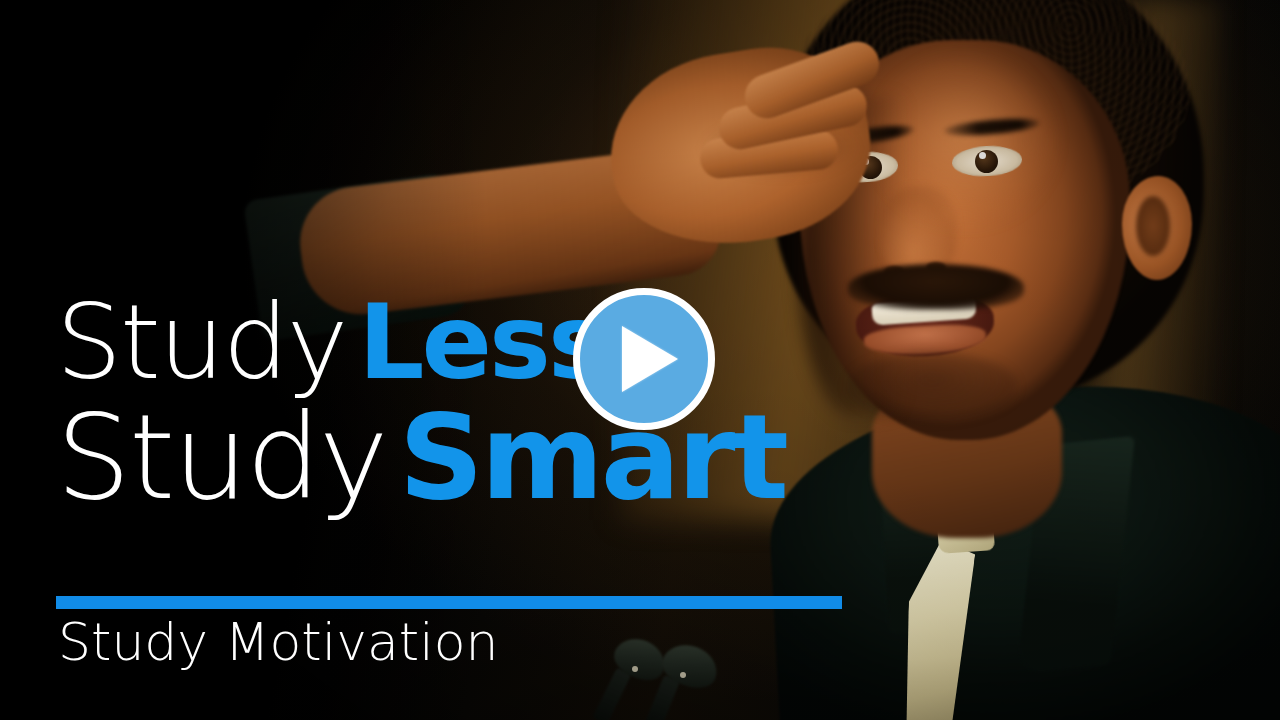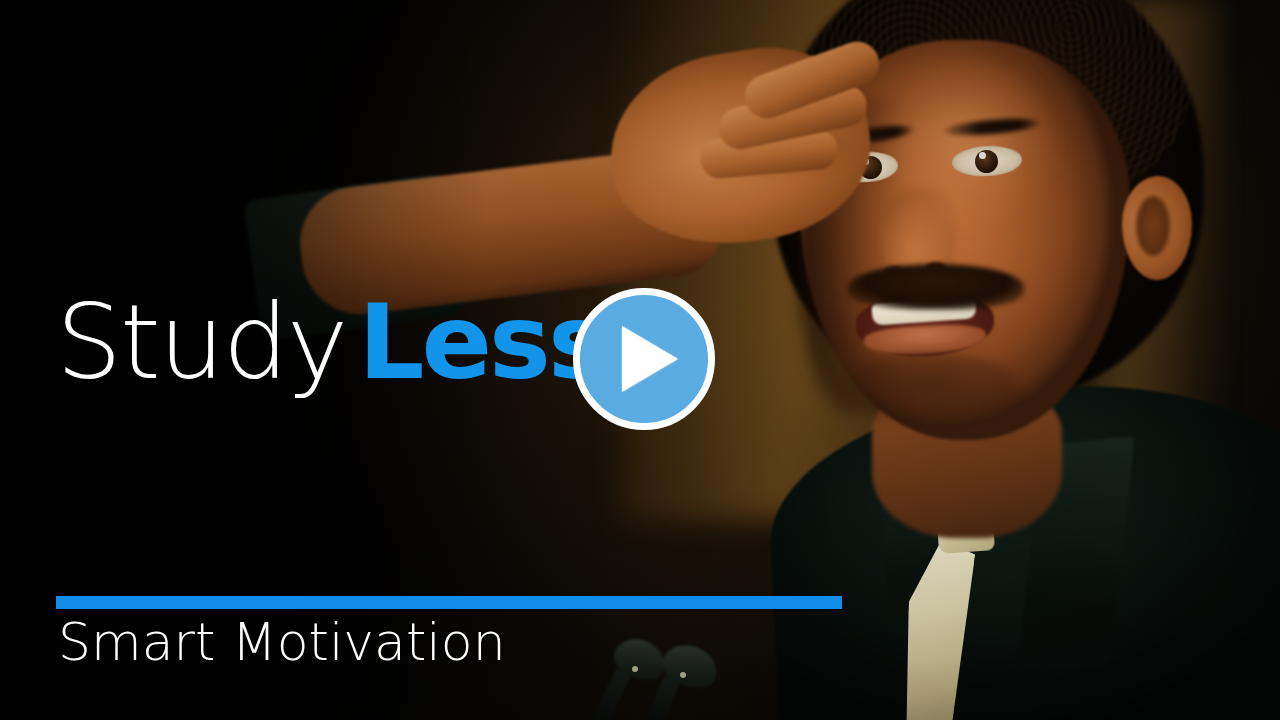--- a/index.html
+++ b/index.html
@@ -526,23 +526,26 @@
     <div class="mic-led mic-led-1"></div>
     <div class="mic-led mic-led-2"></div>
 
     <div class="vignette"></div>
   </div>
 
   <div class="title-block">
     <div class="title-line line-1">
       <span class="word-thin">Study</span><span class="word-bold">Less</span>
     </div>
+    <div class="title-line line-2">
+      <span class="word-thin">Study</span><span class="word-bold">Smart</span>
+    </div>
   </div>
 
   <div class="underline-bar"></div>
 
-  <div class="subtitle">Smart Motivation</div>
+  <div class="subtitle">Study Motivation</div>
 
   <div class="play-button">
     <div class="play-triangle"></div>
   </div>
 
 </div>
 
 </body></html>

